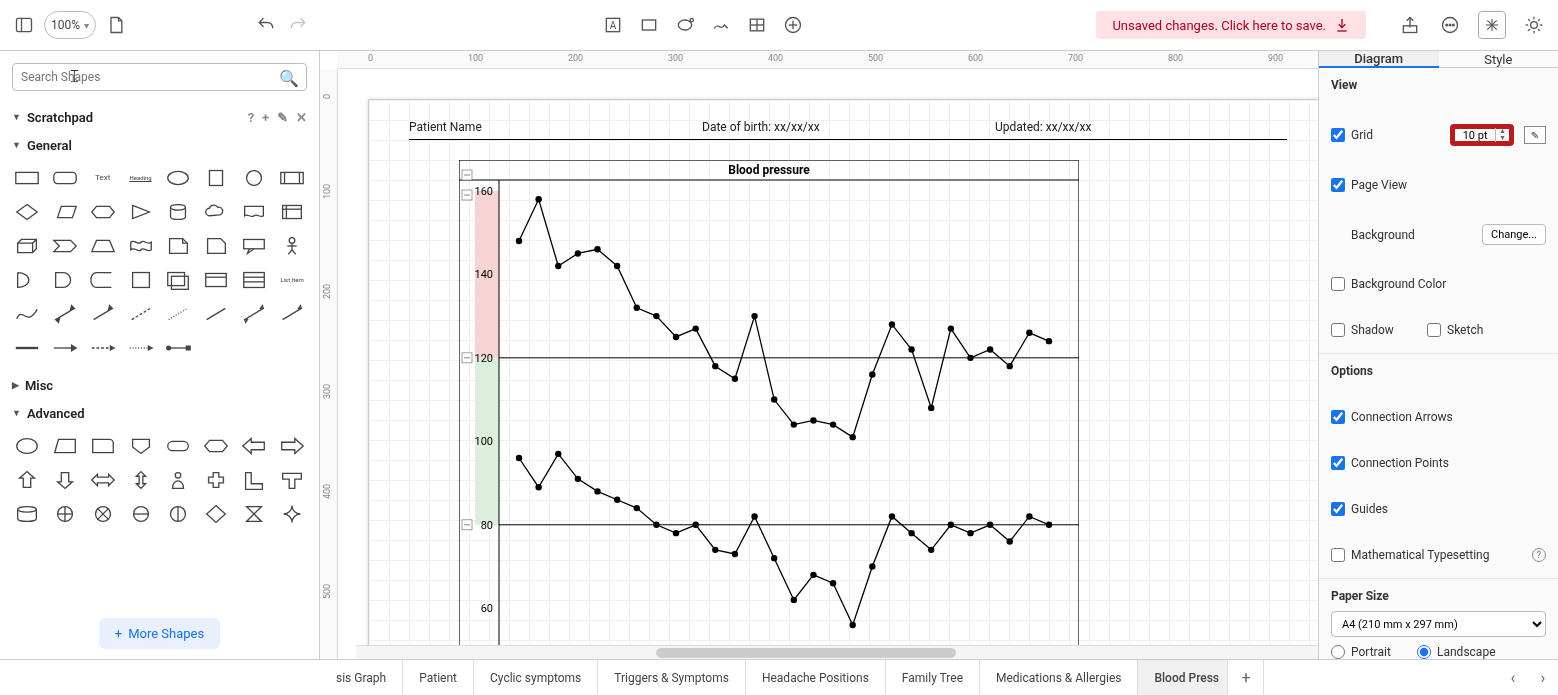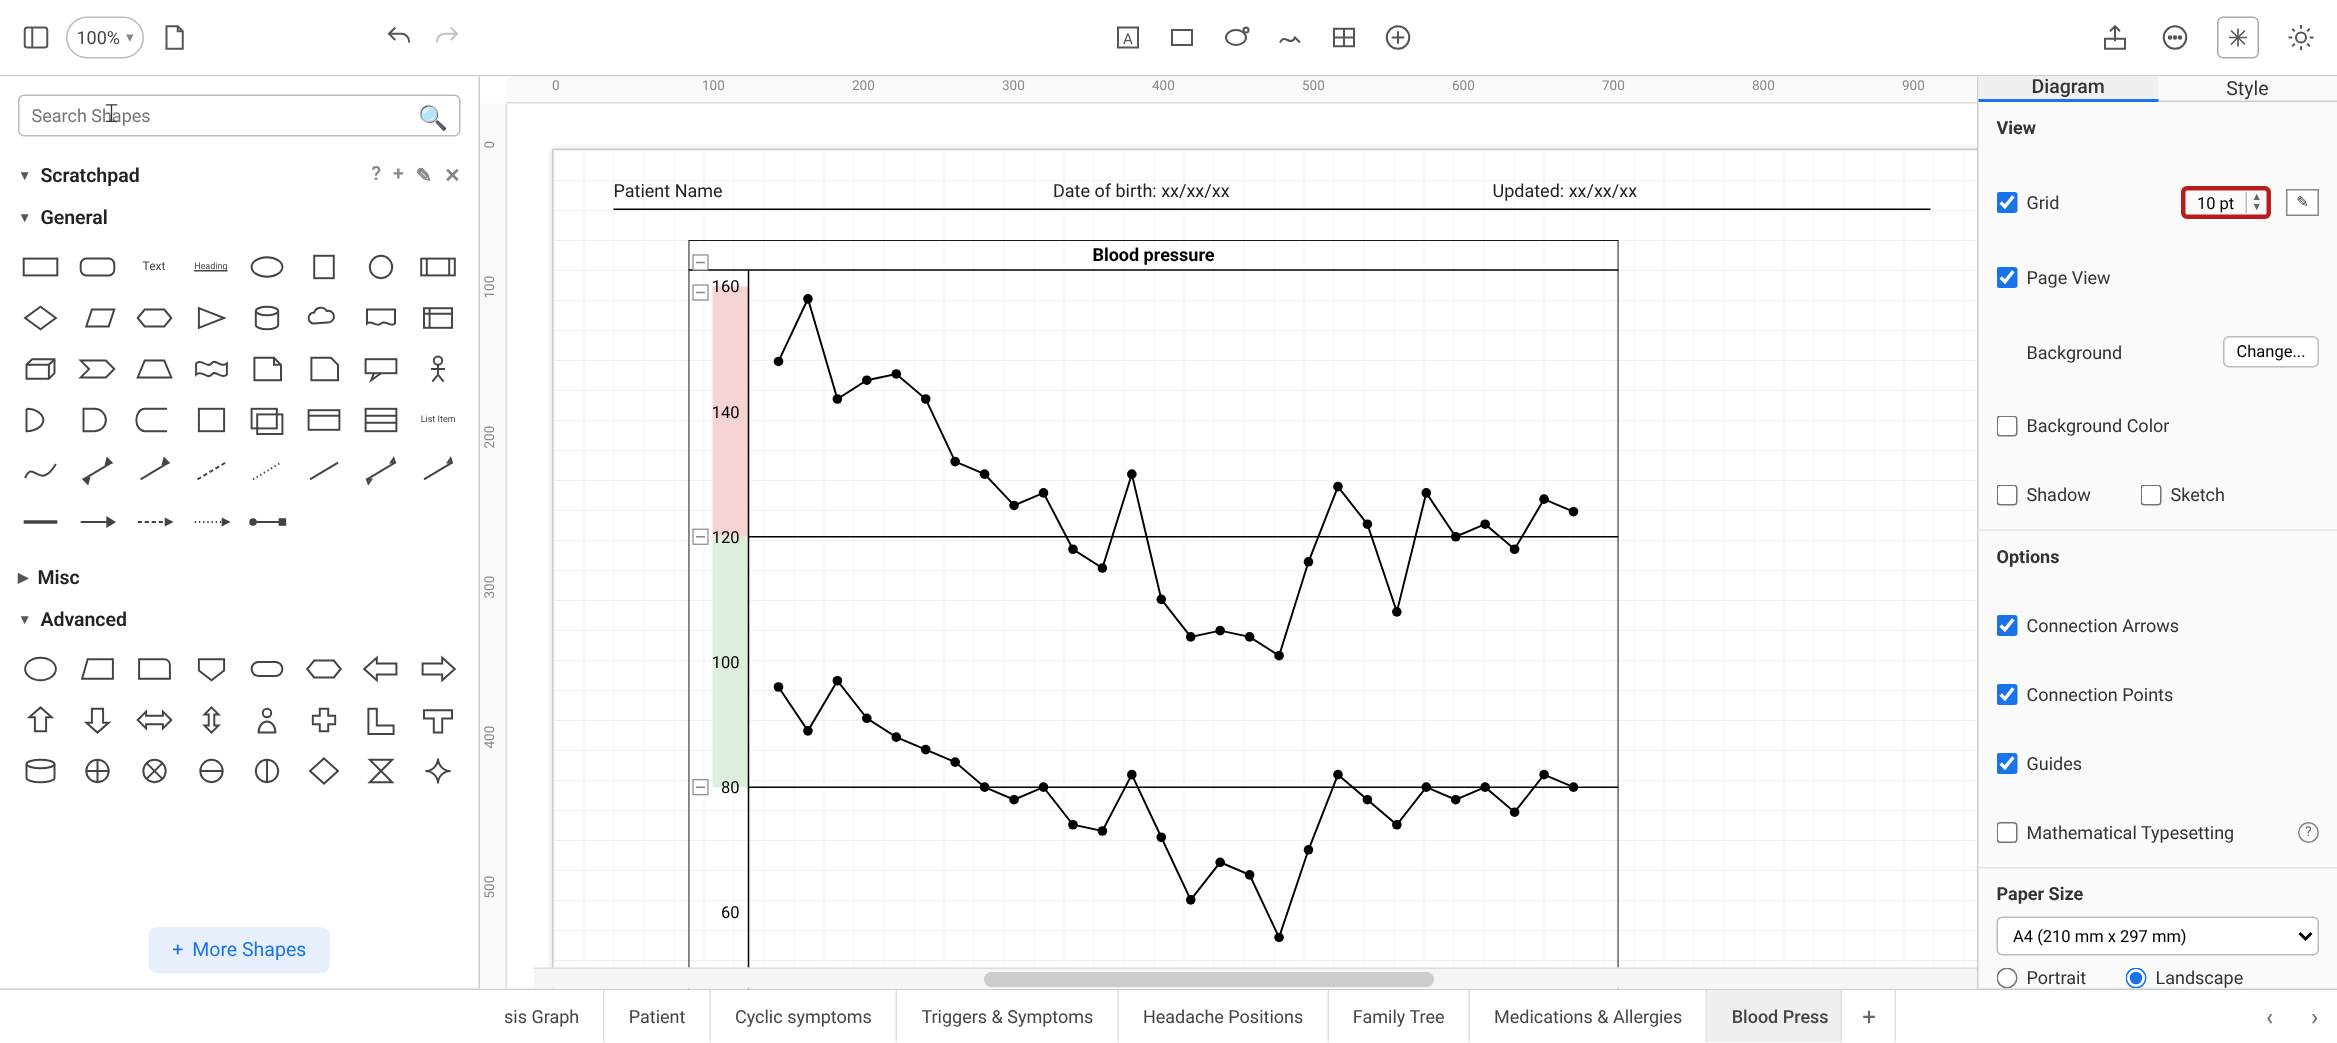--- a/index.html
+++ b/index.html
@@ -56,21 +56,21 @@
   
   .rightpanel{width:240px;border-left:1px solid #ccc;background:#fafafa;display:flex;flex-direction:column;font-size:12px;color:#333;}
   .rtabs{display:flex;height:34px;}
   .rtab{flex:1;display:flex;align-items:center;justify-content:center;border-bottom:1px solid #ccc;cursor:pointer;font-size:13px;}
   .rtab.active{background:#f0f0f0;border-bottom:2px solid #1a73e8;font-weight:500;}
   .rsec{padding:10px 12px;border-bottom:1px solid #e5e5e5;}
   .rsec h4{font-size:12px;font-weight:700;margin-bottom:8px;}
   .rrow{display:flex;align-items:center;gap:6px;margin-bottom:6px;margin-top:32px;}
   .rrow input[type=checkbox],.rrow input[type=radio]{accent-color:#1a73e8;width:14px;height:14px;}
   .rrow label{flex:1;}
-  .grid-size{margin-left:auto;display:flex;align-items:center;border:3px solid #b91c1c;border-radius:4px;height:22px;}
+  .grid-size{margin-left:auto;display:flex;align-items:center;border:5px solid #b91c1c;border-radius:4px;height:22px;}
   .grid-size input{width:40px;border:none;text-align:center;font-size:11px;outline:none;background:transparent;}
   .grid-size .spin{display:flex;flex-direction:column;border-left:1px solid #bbb;}
   .grid-size .spin span{font-size:7px;line-height:7px;padding:0 3px;color:#666;cursor:pointer;}
   .swatch{width:22px;height:18px;border:1px solid #888;background:#fff;margin-left:4px;display:flex;align-items:center;justify-content:center;}
   .swatch .pen{font-size:10px;}
   .change-btn,.wide-btn{border:1px solid #bbb;background:#fff;border-radius:4px;font-size:11px;padding:3px 8px;cursor:pointer;}
   .wide-btn{width:100%;margin-top:4px;padding:5px;}
   .paper-select{width:100%;height:26px;border:1px solid #bbb;border-radius:4px;background:#fff;font-size:11px;padding:0 6px;}
   .help-circle{width:14px;height:14px;border:1px solid #888;border-radius:50%;display:inline-flex;align-items:center;justify-content:center;font-size:9px;color:#666;margin-left:4px;}
   
@@ -151,20 +151,28 @@
       </div>
     <div class="tb-icon">
         <svg viewBox="0 0 24 24">
           <circle cx="12" cy="12" r="9"></circle>
           <line x1="12" y1="7" x2="12" y2="17"></line>
           <line x1="7" y1="12" x2="17" y2="12"></line>
         </svg>
       </div>
   </div>
   <div class="spacer"></div>
+  <div class="unsaved">
+    <span>Unsaved changes. Click here to save.</span>
+    <svg viewBox="0 0 24 24">
+        <path d="M12 3v12"></path>
+        <path d="M7 11l5 5 5-5"></path>
+        <path d="M5 21h14"></path>
+      </svg>
+  </div>
   <div class="tb-right">
     <div class="tb-icon">
         <svg viewBox="0 0 24 24">
           <path d="M12 3v12"></path>
           <path d="M8 7l4-4 4 4"></path>
           <rect x="4" y="13" width="16" height="8"></rect>
         </svg>
       </div>
     <div class="tb-icon">
         <svg viewBox="0 0 24 24">

